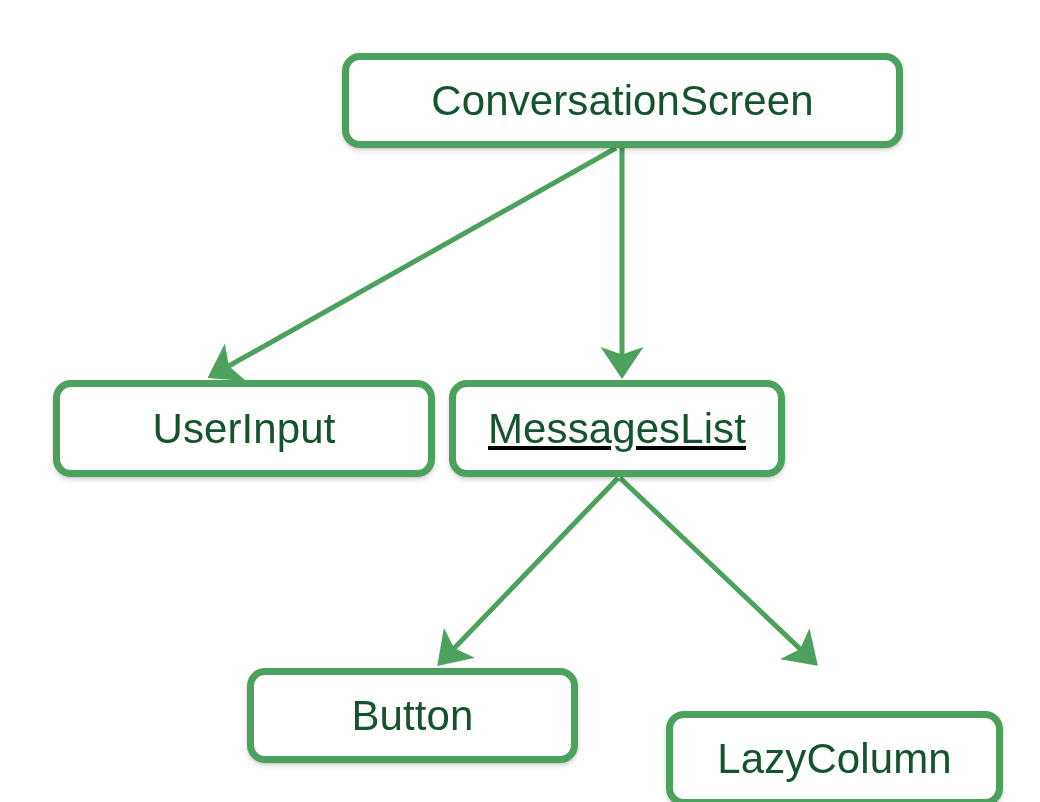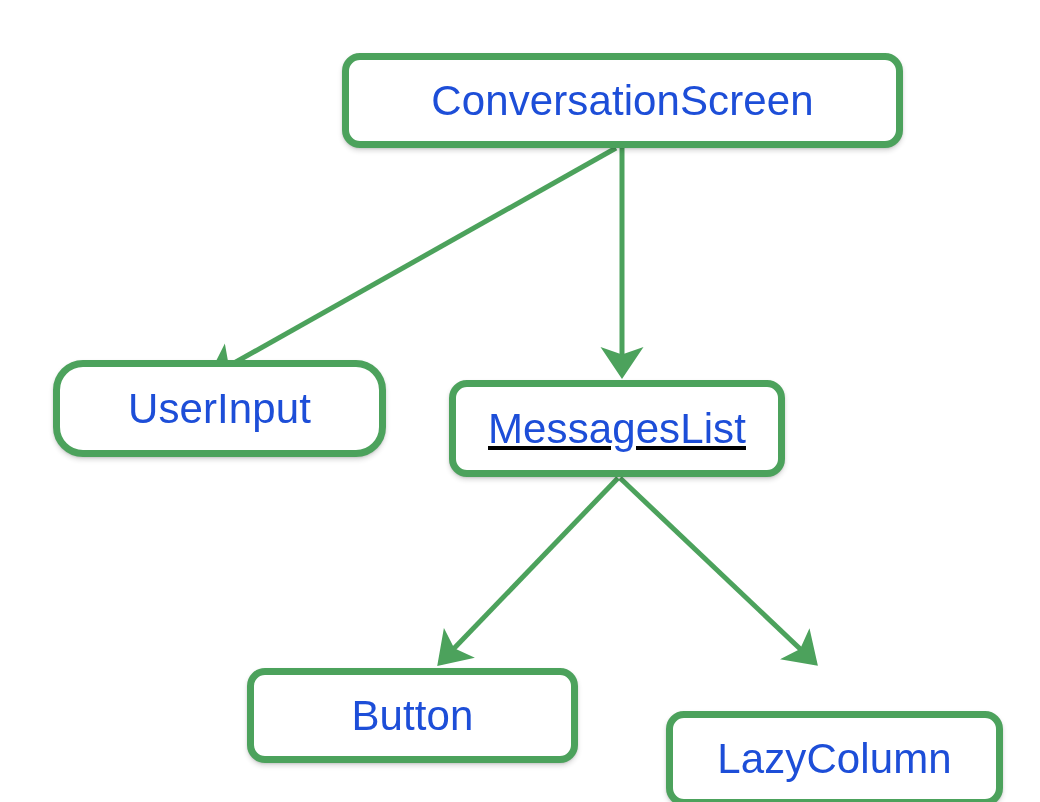--- a/index.html
+++ b/index.html
@@ -35,32 +35,32 @@
     background: #ffffff;
     border: 7px solid #4CA25C;
     border-radius: 18px;
     display: flex;
     align-items: center;
     justify-content: center;
     box-shadow: 0 3px 5px rgba(0,0,0,0.14), 0 1px 2px rgba(0,0,0,0.10);
     z-index: 2;
   }
   .node-label {
-    color: #1d4ed8;
+    color: #14532d;
     font-family: "Liberation Sans", sans-serif;
     font-size: 42px;
     font-weight: 400;
     letter-spacing: 0.1px;
     line-height: 1;
     white-space: nowrap;
     user-select: none;
   }
   
   #node-conversationscreen { left: 342px; top: 53px;  width: 561px; height: 95px; }
-  #node-userinput          { left: 53px;  top: 360px; width: 333px; height: 97px; border-radius: 30px; }
+  #node-userinput          { left: 53px;  top: 380px; width: 382px; height: 97px; }
   #node-messageslist       { left: 449px; top: 380px; width: 336px; height: 97px; text-decoration: underline; }
   #node-button             { left: 247px; top: 668px; width: 331px; height: 95px; }
   #node-lazycolumn         { left: 666px; top: 668px; width: 337px; height: 95px; margin-top: 43px; }
 </style>
 </head>
 <body>
 
 <div id="diagram-root">
 
   <svg id="edge-layer" viewBox="0 0 1040 802" width="1040" height="802" xmlns="http://www.w3.org/2000/svg">

